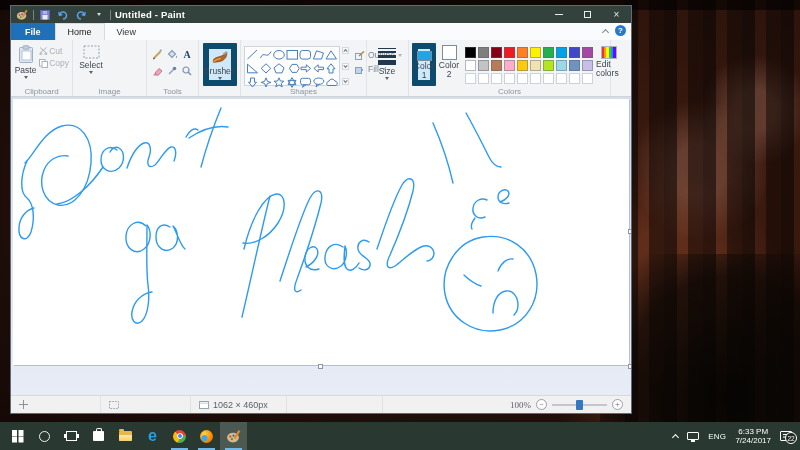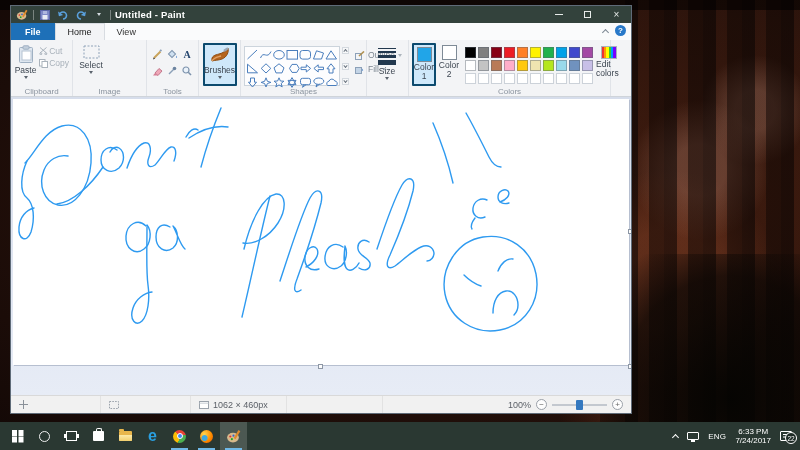--- a/index.html
+++ b/index.html
@@ -47,21 +47,21 @@
   
   .ribbon { height:57px; background:#f3f4f6; border-bottom:1px solid #cfd4da; display:flex; flex:0 0 auto; }
   .grp { position:relative; border-right:1px solid #e0e3e8; padding:3px 3px 10px; display:flex; gap:2px; }
   .grp-label { position:absolute; bottom:0; left:0; right:0; text-align:center; font-size:8px; color:#8a939e; }
   .bigbtn { display:flex; flex-direction:column; align-items:center; justify-content:flex-start; width:30px; padding-top:2px; gap:1px; }
   .bigbtn .blabel { font-size:8.5px; color:#3c4550; }
   .caret { width:0; height:0; border-left:2.5px solid transparent; border-right:2.5px solid transparent; border-top:3px solid #5a626c; display:inline-block; }
   .caret.dis { border-top-color:#adb5bd; }
   .smallcol { display:flex; flex-direction:column; justify-content:flex-start; gap:2px; padding-top:3px; }
   .smallrow { display:flex; align-items:center; gap:1px; font-size:8.5px; color:#a8b1ba; }
-  .selbtn { background:#cfe8fa; border:2px solid #0c4a6e; border-radius:1px; }
+  .selbtn { background:#cfe8fa; border:6px solid #0c4a6e; border-radius:1px; }
   .toolgrid { display:grid; grid-template-columns:repeat(3,14px); grid-auto-rows:16px; gap:1px; padding-top:3px; }
   .toolcell { display:flex; align-items:center; justify-content:center; }
   .shapes-inner { display:flex; gap:2px; padding-top:3px; }
   .shapes-box { background:#fdfdfe; border:1px solid #ccd4dc; padding:1px; }
   .shape-scroll { display:flex; flex-direction:column; justify-content:space-between; padding:1px 0; }
   .sc-btn { width:7px; height:7px; display:flex; align-items:center; justify-content:center; border:1px solid #d4d9df; background:#f7f8f9; }
   .sc-btn .c { width:3px; height:3px; border-left:1px solid #6a7480; border-top:1px solid #6a7480; }
   .sc-up .c { transform:rotate(45deg) translate(0.5px,0.5px); }
   .sc-dn .c { transform:rotate(-135deg) translate(0.5px,0.5px); }
   .of-col { display:flex; flex-direction:column; gap:4px; padding:4px 2px 0 4px; }
@@ -82,21 +82,21 @@
   
   .workspace { flex:1; position:relative; background:linear-gradient(180deg,#d6ddeb,#e7ecf6); overflow:hidden; }
   .canvas { position:absolute; left:2px; top:2px; width:616px; height:266px; background:#fff; box-shadow:1px 1px 0 #b6bfd0; }
   .handle { position:absolute; width:5px; height:5px; background:#fcfcfc; border:1px solid #8d97a5; }
   .ink-svg { display:block; width:616px; height:266px; }
 
   
   .statusbar { height:18px; background:#f1f1f1; border-top:1px solid #d9d9d9; display:flex; align-items:center; font-size:9px; color:#5a5f66; flex:0 0 auto; }
   .seg { height:100%; display:flex; align-items:center; gap:4px; padding:0 8px; border-right:1px solid #e2e2e2;text-align:right; }
   .seg.s1 { width:90px; } .seg.s2 { width:90px; } .seg.s3 { width:96px; } .seg.s4 { width:96px; } .seg.s5 { flex:1; }
-  .zoomctl { display:flex; align-items:center; gap:5px; padding:0 8px; }
+  .zoomctl { display:flex; align-items:center; gap:5px; padding:0 8px;font-family:Liberation Serif, serif; }
   .zbtn { width:11px; height:11px; border-radius:50%; border:1px solid #9aa0a8; background:#fdfdfd; color:#666; font-size:8px; display:flex; align-items:center; justify-content:center; line-height:1; }
   .ztrack { width:55px; height:2px; background:#c3c8cf; position:relative; }
   .zthumb { position:absolute; left:24px; top:-4px; width:7px; height:10px; background:#3478bf; border-radius:1px; }
 
   
   .taskbar { position:absolute; left:0; bottom:0; width:800px; height:28px; background:#2a3832; display:flex; align-items:stretch; }
   .task-icons { display:flex; align-items:stretch; padding-left:4px; }
   .tbtn { width:27px; display:flex; align-items:center; justify-content:center; position:relative; }
   .tbtn.open::after { content:''; position:absolute; left:5px; right:5px; bottom:0; height:2px; background:#6fb8e8; }
   .tbtn.active { background:rgba(255,255,255,.16); }

